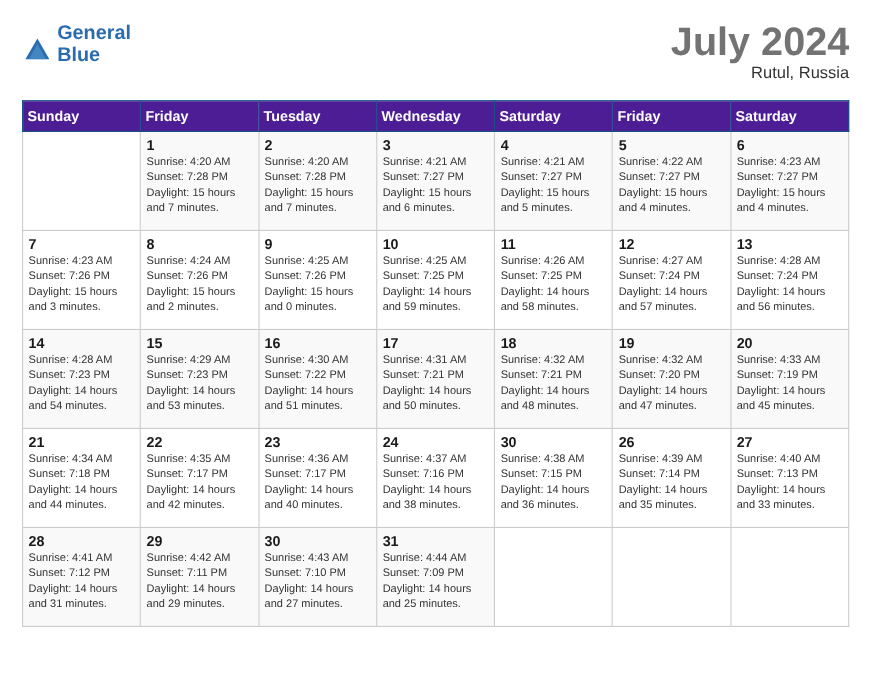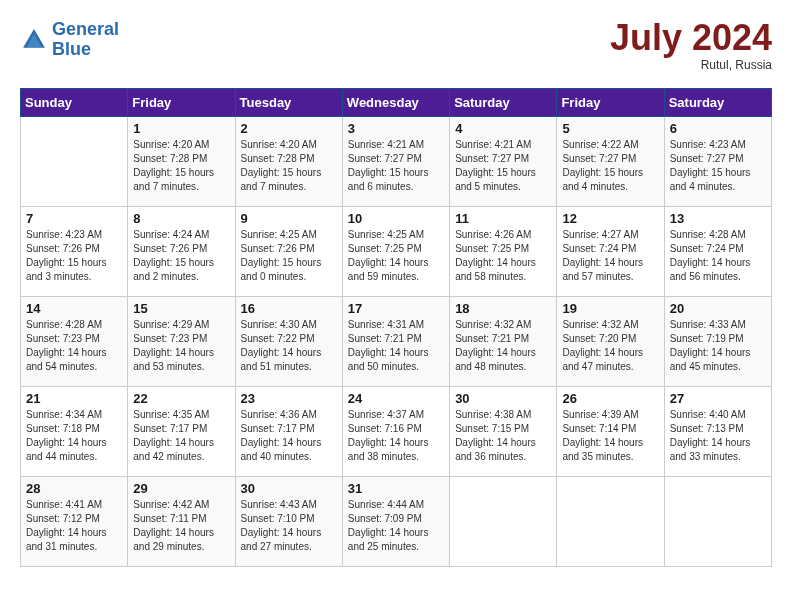--- a/index.html
+++ b/index.html
@@ -11,45 +11,45 @@
       padding: 20px;
     }
     .header {
       display: flex;
       justify-content: space-between;
       align-items: flex-start;
       margin-bottom: 16px;
     }
     .logo {
       display: flex;
-      align-items: center;
+      align-items: flex-end;
       gap: 4px;
     }
     .logo-text {
       font-size: 18px;
       font-weight: bold;
       color: #1a1a1a;
       line-height: 1.1;
     }
     .logo-text span { color: #2b6cb0; }
     .logo-icon {
       width: 28px;
       height: 28px;
     }
     .title-block {
       text-align: right;
     }
     .month-year {
       font-size: 36px;
       font-weight: bold;
-      color: #7f1d1d;
+      color: #737373;
       line-height: 1;
     }
     .location {
-      font-size: 12px;
+      font-size: 15px;
       color: #333;
       margin-top: 2px;
     }
     table {
       width: 100%;
       border-collapse: collapse;
       font-size: 11px;
     }
     thead tr th {
       background: #4c1d95;

